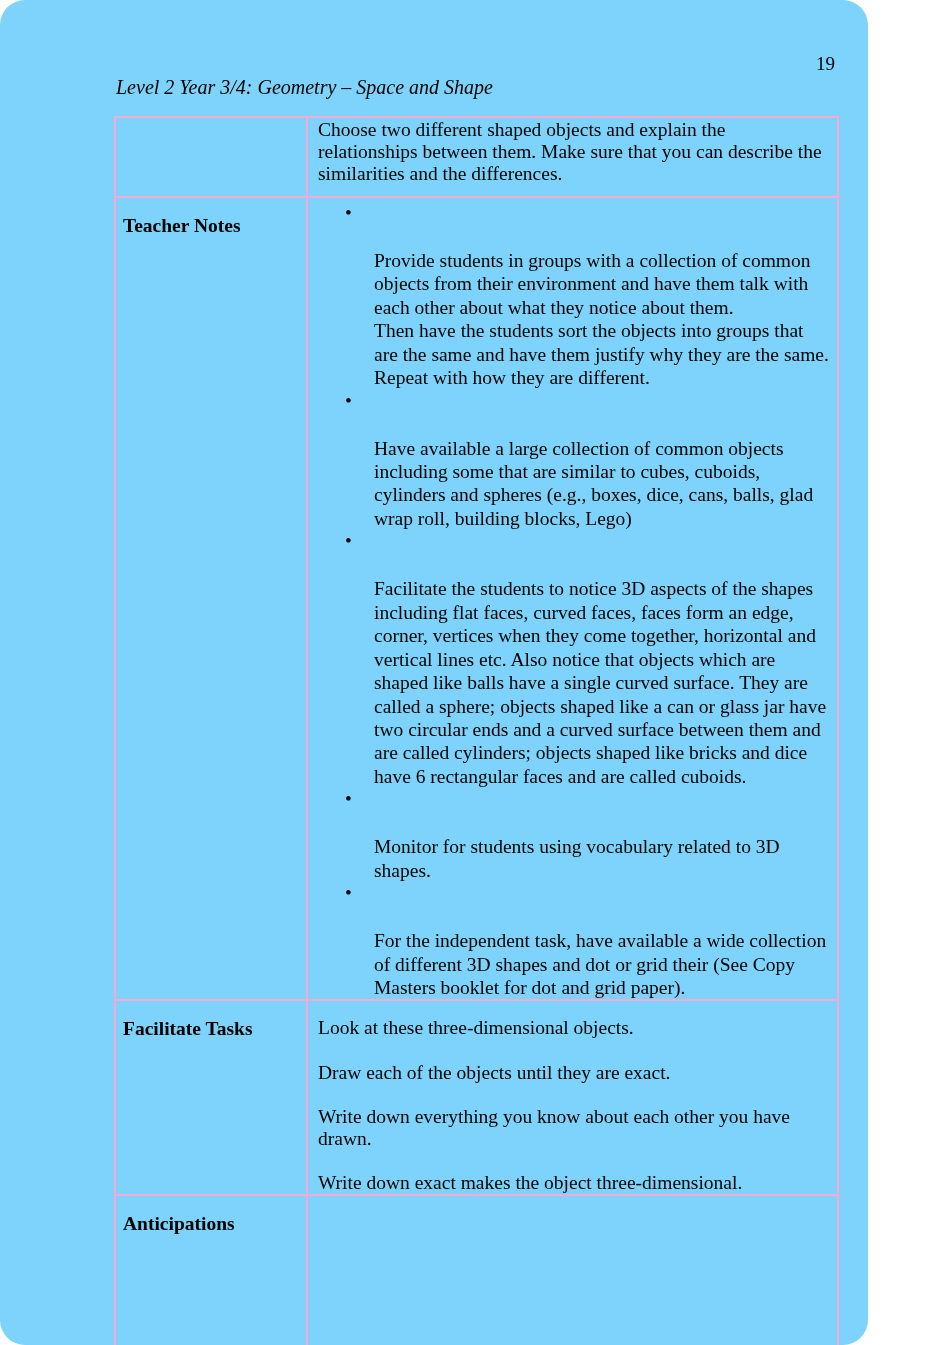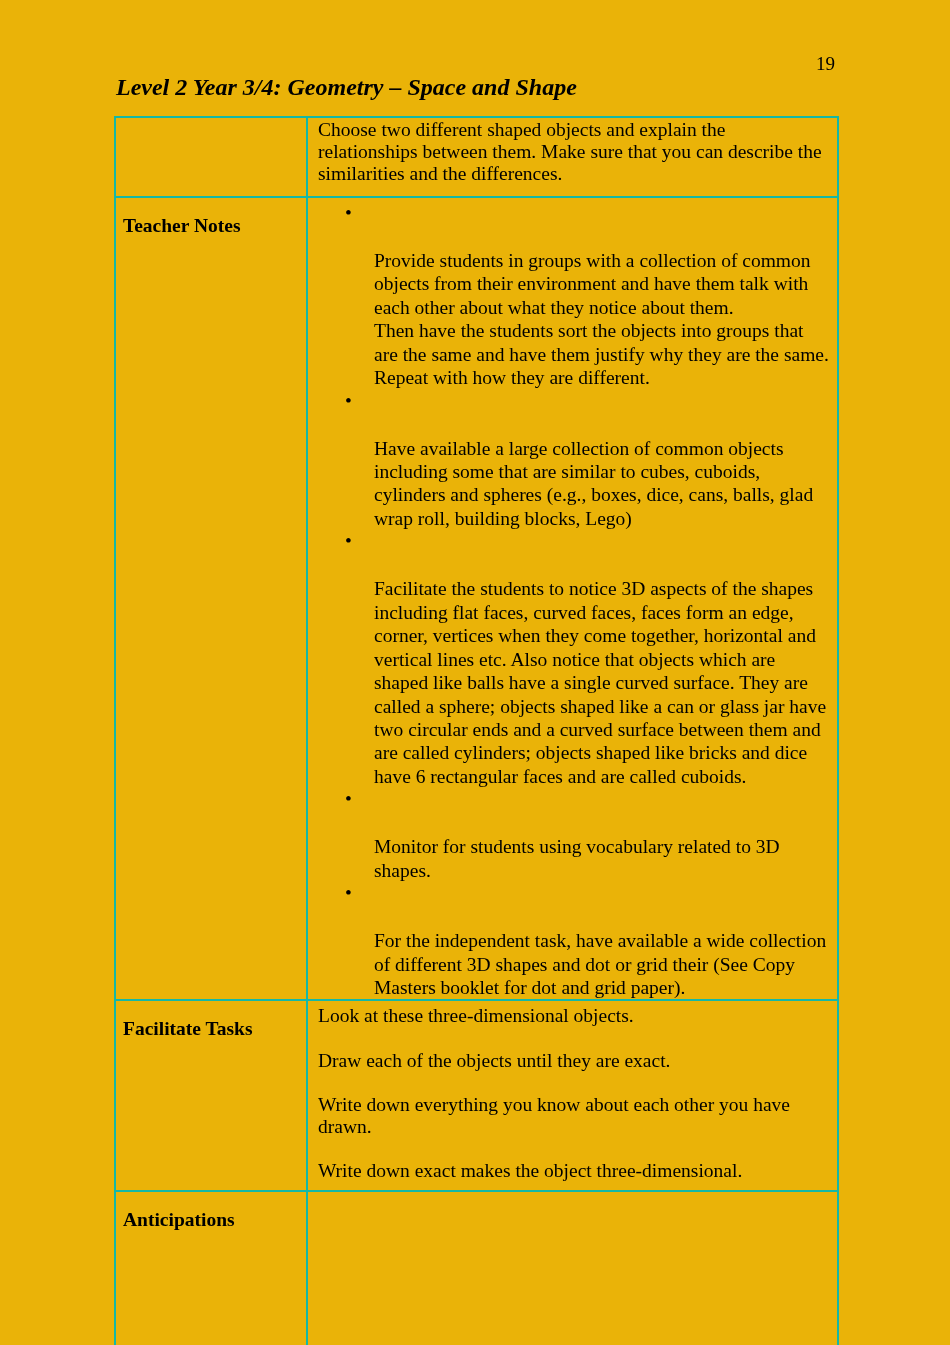--- a/index.html
+++ b/index.html
@@ -4,55 +4,56 @@
 <style>
   html, body {
     margin: 0;
     padding: 0;
     background: #ffffff;
     font-family: "Liberation Serif", serif;
     color: #000000;
   }
   .page {
     position: relative;
-    width: 950px;
+    width: 868px;
     height: 1345px;
-    background: #eab308;
+    background: #7dd3fc;
     overflow: hidden;
+    border-radius: 25px;
   }
   .page-number {
     position: absolute;
     top: 54px;
     left: 115px;
     width: 720px;
     text-align: right;
     font-size: 19px;
     line-height: 20px;
   }
   .doc-title {
     position: absolute;
     top: 75px;
     left: 116px;
     margin: 0;
-    font-size: 24px;
-    font-weight: bold;
+    font-size: 20px;
+    font-weight: normal;
     font-style: italic;
     line-height: 24px;
     text-align: center;
   }
   table.lesson-table {
     position: absolute;
     top: 116px;
     left: 114px;
     width: 723px;
     border-collapse: collapse;
     table-layout: fixed;
   }
   .lesson-table td {
-    border: 2px solid #14b8a6;
+    border: 2px solid #f9a8d4;
     vertical-align: top;
     font-size: 19.5px;
   }
   .col-label  { width: 192px; }
   .col-content{ width: 531px; }
 
   td.label-cell {
     font-weight: bold;
     padding: 16px 4px 0 7px;
     line-height: 23px;
@@ -66,21 +67,21 @@
   .row-independent td  { height: 173px; }
   .row-anticipations td{ height: 262px; }
 
   .content-cell p {
     margin: 0;
   }
   .row-independent .content-cell {
     padding-top: 4px;
   }
   .row-independent .content-cell p {
-    margin: 0 0 22px 0;
+    margin: 12px 0 22px 0;
   }
   .row-independent .content-cell p:last-child {
     margin-bottom: 0;
   }
   ul.bullet-list {
     margin: 3px 0 0 0;
     padding: 0;
     list-style: none;
     line-height: 23.45px;
   }

